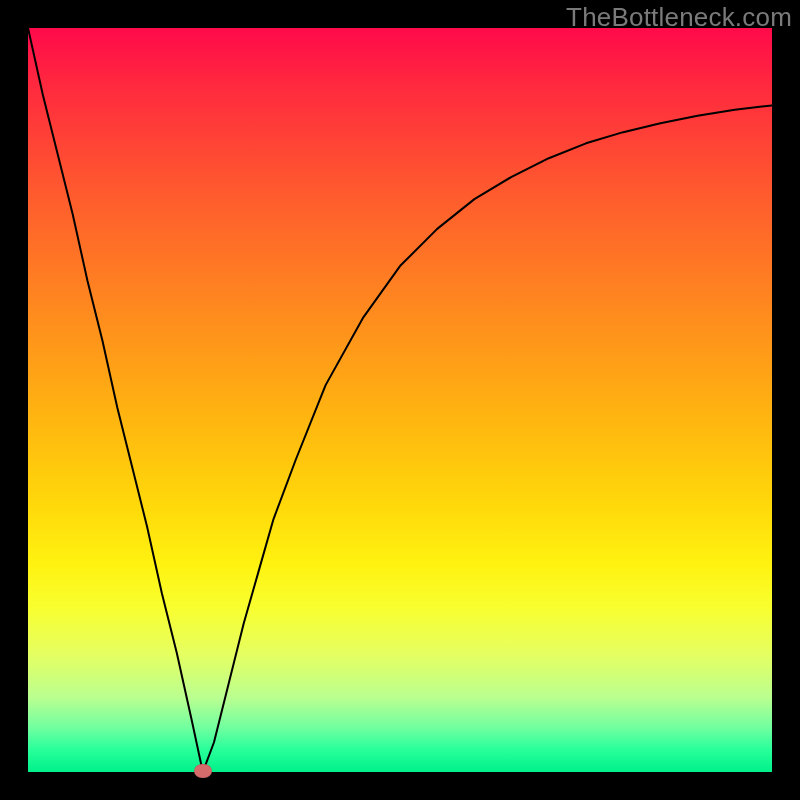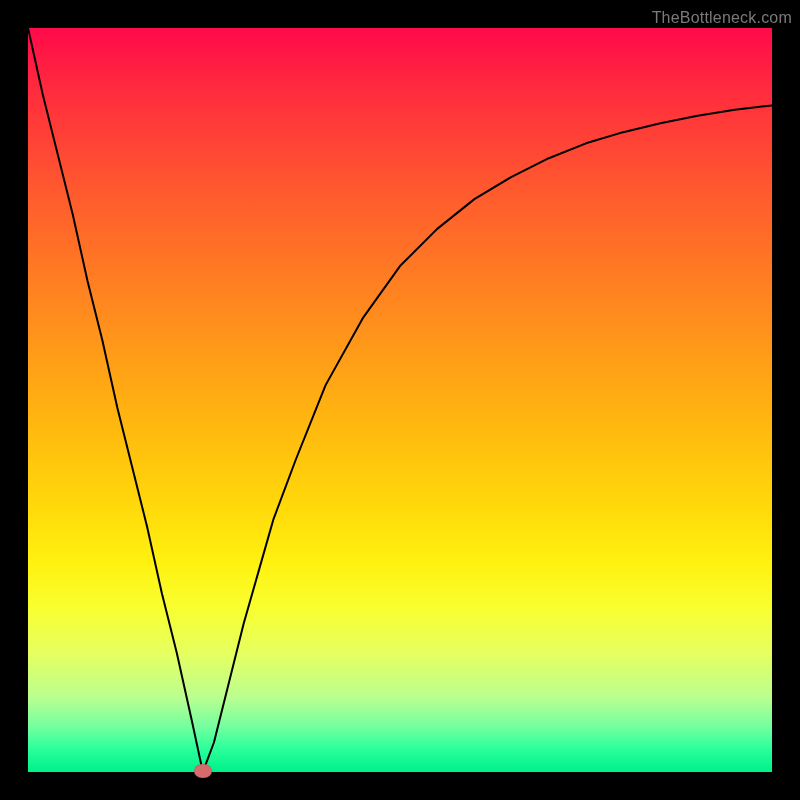--- a/index.html
+++ b/index.html
@@ -12,24 +12,24 @@
     font-family: Arial, Helvetica, sans-serif;
   }
   .frame {
     position: relative;
     width: 800px;
     height: 800px;
     background: #000;
   }
   .watermark {
     position: absolute;
-    top: 9px;
+    top: 2px;
     right: 8px;
     color: #7a7a7a;
-    font-size: 16px;
+    font-size: 26px;
     font-weight: 500;
     letter-spacing: 0.2px;
     z-index: 10;
   }
   .plot-bg {
     position: absolute;
     left: 28px;
     top: 28px;
     width: 744px;
     height: 744px;

